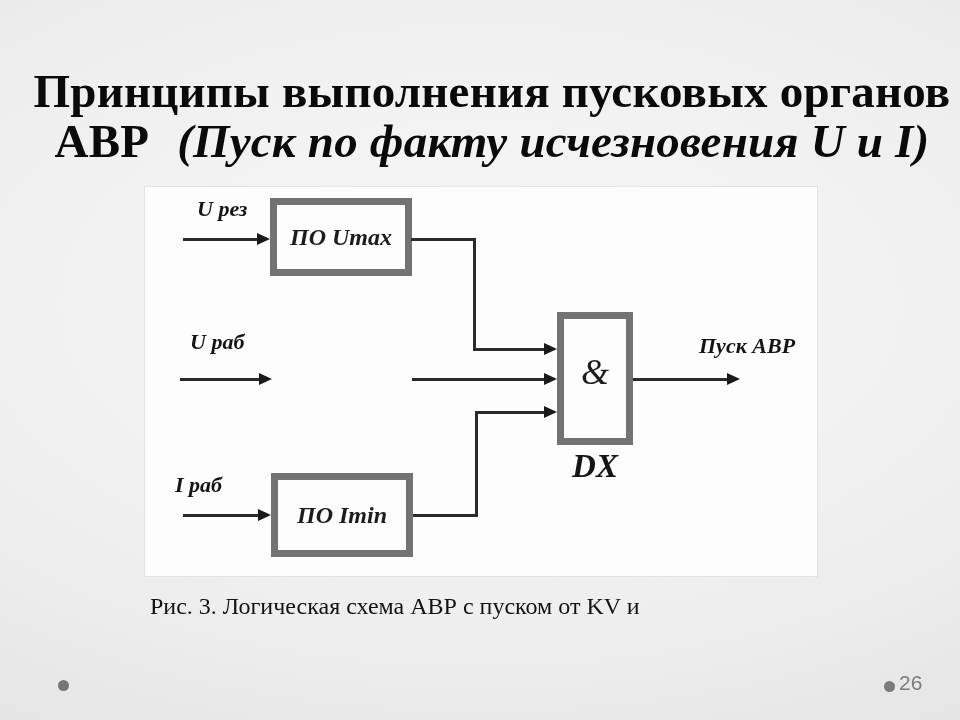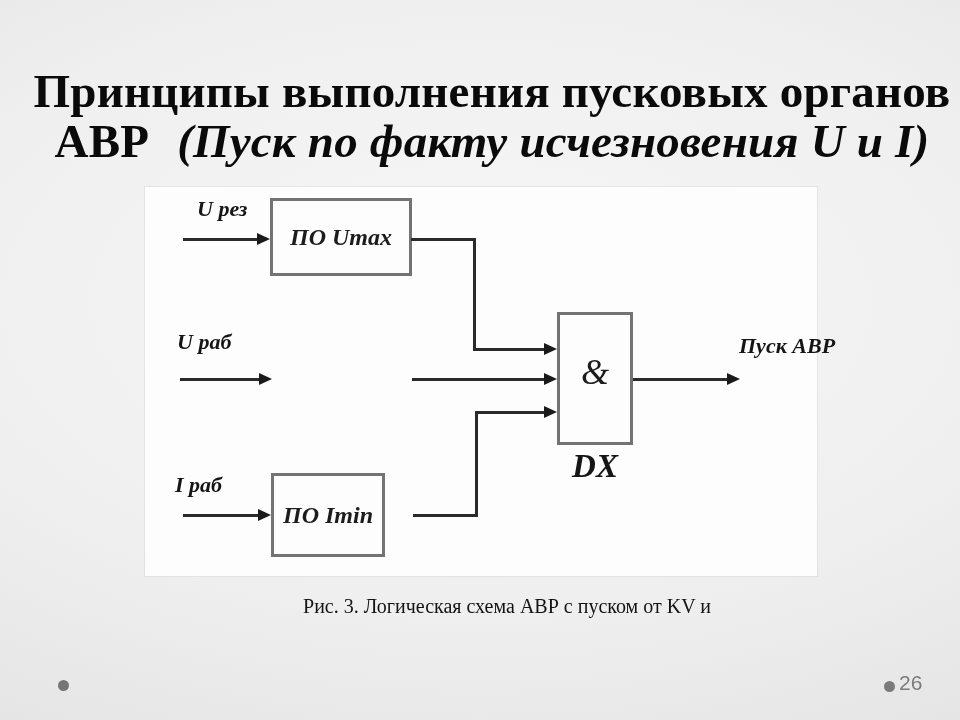--- a/index.html
+++ b/index.html
@@ -14,21 +14,21 @@
     text-align:center;font-weight:bold;font-size:47px;line-height:50px;
     color:#0a0a0a;letter-spacing:.2px;font-family:Liberation Serif, serif;
   }
   .title .it{font-style:italic;margin-left:16px;}
   
   .panel{
     position:absolute;left:145px;top:187px;width:672px;height:389px;
     background:#fdfdfd;box-shadow:0 0 0 1px rgba(0,0,0,.05);
   }
   .box{
-    position:absolute;box-sizing:border-box;border:3px solid #737373;background:#fdfdfd;
+    position:absolute;box-sizing:border-box;border:7px solid #737373;background:#fdfdfd;
     display:flex;align-items:center;justify-content:center;
     font-style:italic;font-weight:600;font-size:24px;color:#1c1c1c;white-space:nowrap;
   }
   .hline,.vline{position:absolute;background:#2a2a2a;}
   .hline{height:3px;}
   .vline{width:3px;}
   .ah{
     position:absolute;width:0;height:0;
     border-top:6px solid transparent;border-bottom:6px solid transparent;
     border-left:13px solid #1a1a1a;
@@ -41,21 +41,21 @@
     position:absolute;left:412px;top:164px;width:76px;text-align:center;
     font-style:italic;font-size:36px;color:#1c1c1c;
   }
   .dx{
     position:absolute;left:412px;top:261px;width:76px;text-align:center;
     font-style:italic;font-weight:700;font-size:33px;color:#151515;
   }
   
   .caption{
     position:absolute;left:150px;top:588px;width:714px;
-    text-align:center;font-size:20px;line-height:36px;color:#131313;
+    text-align:left;font-size:24px;line-height:36px;color:#131313;
   }
   
   .dot{position:absolute;border-radius:50%;background:#757575;}
   .dot-left{left:58px;top:680px;width:11px;height:11px;}
   .dot-right{left:884px;top:681px;width:11px;height:11px;background:#7b7b7b;}
   .pagenum{
     position:absolute;left:899px;top:671px;
     font-family:"Liberation Sans","DejaVu Sans",sans-serif;
     font-size:21px;color:#7b7b7b;
   }
@@ -66,34 +66,34 @@
 <div class="slide">
 
   <div class="title">
     <span>Принципы выполнения пусковых органов</span><br>
     <span><span>АВР </span><span class="it">(Пуск по факту исчезновения U и I)</span></span>
   </div>
 
   <div class="panel">
 
     <div class="sig" style="left:18px;top:9px;margin-left:34px;">U рез</div>
-    <div class="sig" style="left:32px;top:142px;font-style:italic;">U раб</div>
+    <div class="sig" style="left:45px;top:142px;font-style:italic;">U раб</div>
     <div class="sig" style="left:30px;top:285px;">I раб</div>
 
     <div class="hline" style="left:38px;top:51px;width:74px;"></div>
     <div class="ah" style="left:112px;top:46px;"></div>
     <div class="hline" style="left:35px;top:191px;width:79px;"></div>
     <div class="ah" style="left:114px;top:186px;"></div>
     <div class="hline" style="left:38px;top:327px;width:75px;"></div>
     <div class="ah" style="left:113px;top:322px;"></div>
 
     <div class="box" style="left:125px;top:11px;width:142px;height:78px;">
       <span>ПО Umax</span>
     </div>
-    <div class="box" style="left:126px;top:286px;width:114px;height:84px;">
+    <div class="box" style="left:126px;top:286px;width:142px;height:84px;">
       <span>ПО Imin</span>
     </div>
 
     <div class="hline" style="left:266px;top:51px;width:65px;"></div>
     <div class="vline" style="left:328px;top:51px;height:113px;"></div>
     <div class="hline" style="left:328px;top:161px;width:71px;"></div>
     <div class="ah" style="left:399px;top:156px;"></div>
 
     <div class="hline" style="left:267px;top:191px;width:132px;"></div>
     <div class="ah" style="left:399px;top:186px;"></div>
@@ -102,21 +102,21 @@
     <div class="vline" style="left:330px;top:224px;height:106px;"></div>
     <div class="hline" style="left:333px;top:224px;width:66px;"></div>
     <div class="ah" style="left:399px;top:219px;"></div>
 
     <div class="box" style="left:412px;top:125px;width:76px;height:133px;"></div>
     <div class="amp">&amp;</div>
     <div class="dx">DX</div>
 
     <div class="hline" style="left:488px;top:191px;width:95px;"></div>
     <div class="ah" style="left:582px;top:186px;"></div>
-    <div class="sig" style="left:554px;top:146px;margin-left:40px;">Пуск АВР</div>
+    <div class="sig" style="left:554px;top:146px;">Пуск АВР</div>
 
   </div>
 
   <div class="caption">
     <div>Рис. 3. Логическая схема АВР с пуском от KV и</div>
   </div>
 
   <div class="dot dot-left"></div>
   <div class="dot dot-right"></div>
   <div class="pagenum">26</div>

